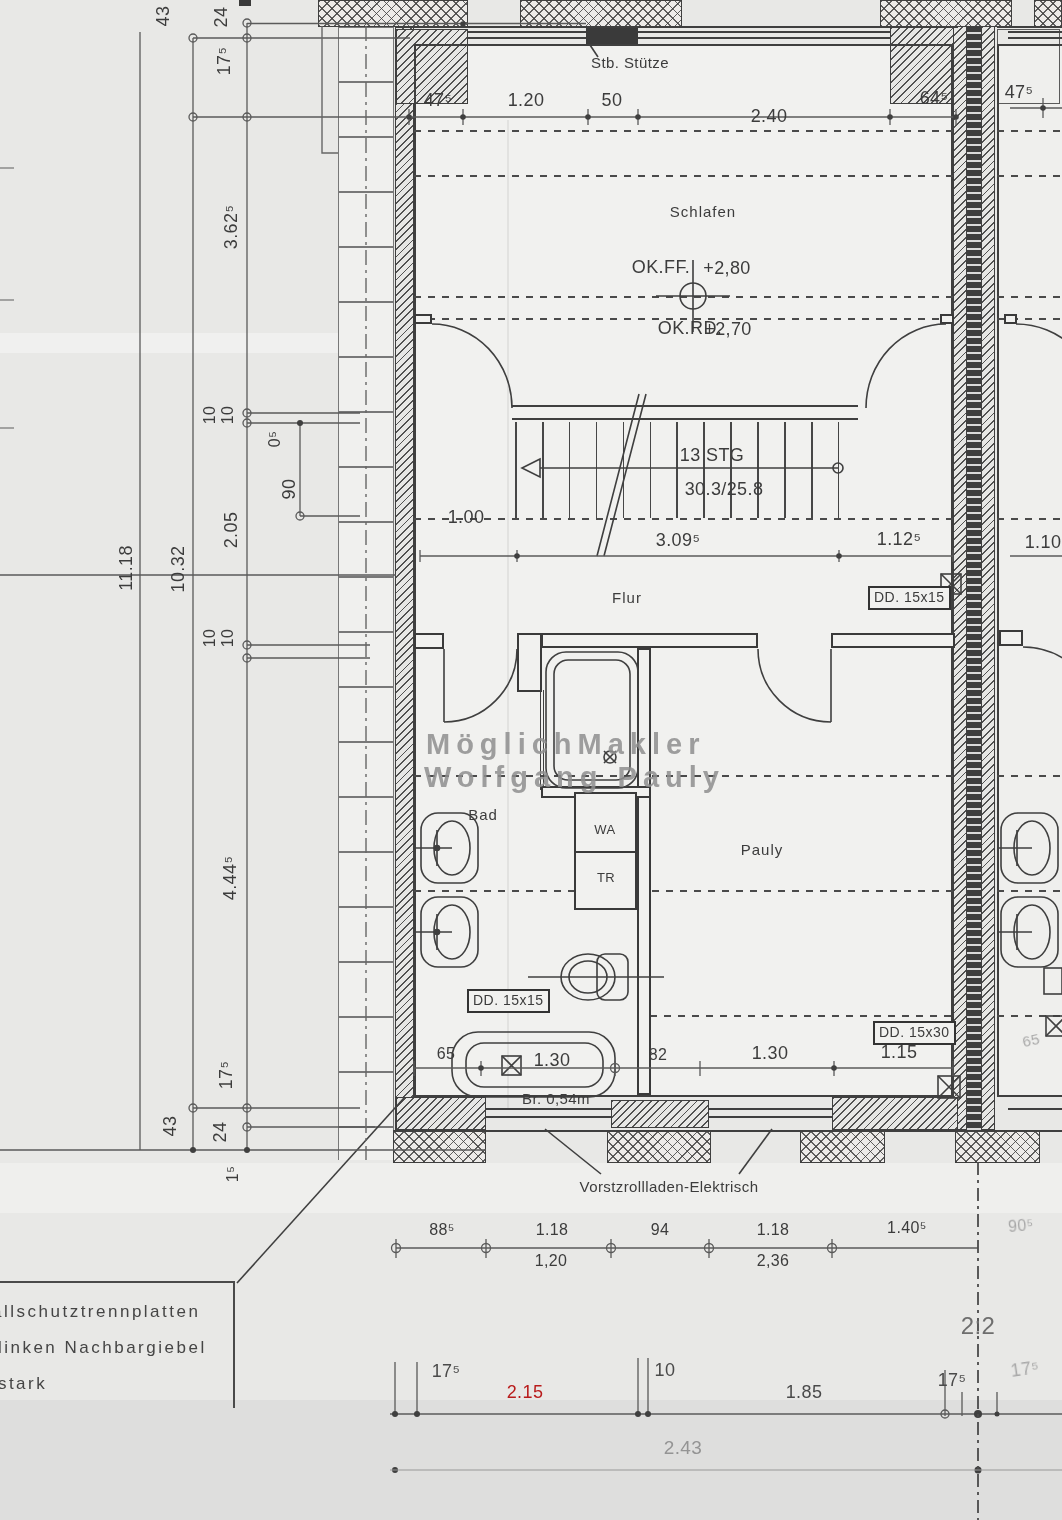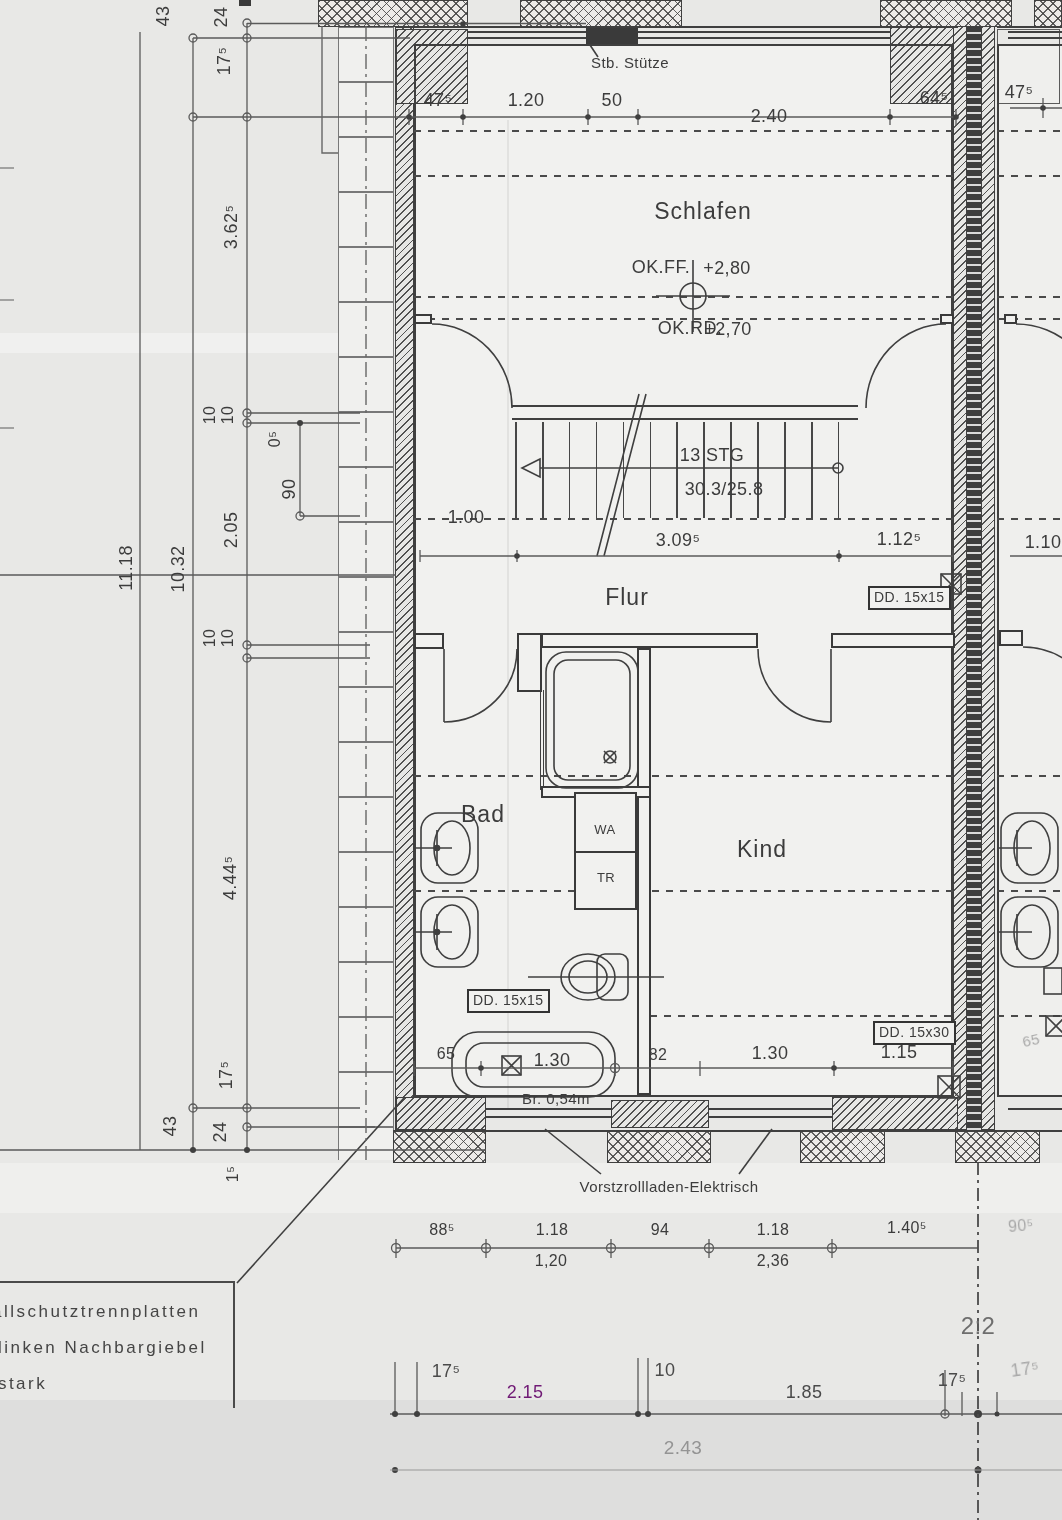--- a/index.html
+++ b/index.html
@@ -3,21 +3,21 @@
 <meta charset="utf-8">
 <style>
   *{box-sizing:border-box;margin:0;padding:0}
   html,body{background:#cfcfcd}
   #plan{position:relative;width:1062px;height:1520px;overflow:hidden;
         background:#e8e8e6;font-family:"Liberation Sans",sans-serif;color:#3c3c3c}
   .abs{position:absolute}
   
   .t{position:absolute;font-size:18px;line-height:1;white-space:nowrap;color:#3c3c3c;
      letter-spacing:.4px;transform:translate(-50%,-50%)}
-  .big{font-size:23px;letter-spacing:1px}
+  .big{font-size:15px;letter-spacing:1px}
   .sm{font-size:15px}
   .s13{font-size:13px}
   .s16{font-size:16px}
   .rot{transform:translate(-50%,-50%) rotate(-90deg)}
   .f1{color:#949494;filter:blur(.4px)}
   .f2{color:#a8a8a8;filter:blur(.6px)}
   
   .ln{position:absolute;background:#3f3f3f}
   .dl{position:absolute;height:2px;
       background:repeating-linear-gradient(90deg,#4a4a4a 0 7px,transparent 7px 14px)}
@@ -286,25 +286,27 @@
       <circle cx="395" cy="1470" r="3"></circle>
         <circle cx="978" cy="1470" r="3.5"></circle>
     </g>
     <path d="M390,1470 H1062" stroke="#979797" stroke-width="1.2" fill="none"></path>
     <path d="M978,1162 V1520" stroke="#4a4a4a" stroke-width="1.8" stroke-dasharray="13 5 3 5" fill="none"></path>
     <path d="M366,26 V1160" stroke="#666" stroke-width="1.4" stroke-dasharray="15 5 3 5" fill="none"></path>
     <path d="M322,26 V153 H338" stroke="#666" stroke-width="1.4" fill="none"></path>
     <path d="M0,168 H14 M0,300 H14 M0,428 H14" stroke="#8a8a8a" stroke-width="1.6" fill="none"></path>
   </svg>
 
+  <div class="wm" style="left:426px;top:728px">MöglichMakler</div>
+  <div class="wm" style="left:424px;top:761px">Wolfgang Pauly</div>
 
   <span class="t big" style="left:703px;top:211px">Schlafen</span>
   <span class="t big" style="left:627px;top:597px">Flur</span>
   <span class="t big" style="left:483px;top:814px">Bad</span>
-  <span class="t big" style="left:762px;top:849px">Kind</span>
+  <span class="t big" style="left:762px;top:849px">Pauly</span>
 
   <span class="t sm" style="left:630px;top:62px">Stb. Stütze</span>
   <span class="t" style="left:661px;top:267px">OK.FF.</span>
   <span class="t" style="left:727px;top:268px">+2,80</span>
   <span class="t" style="left:690px;top:328px">OK.RD.</span>
   <span class="t" style="left:728px;top:329px">+2,70</span>
   <span class="t" style="left:712px;top:455px">13  STG</span>
   <span class="t" style="left:724px;top:489px">30.3/25.8</span>
   <span class="t s13" style="left:605px;top:829px">WA</span>
   <span class="t s13" style="left:606px;top:877px">TR</span>
@@ -337,21 +339,21 @@
   <span class="t s16" style="left:442px;top:1230px">88⁵</span>
   <span class="t s16" style="left:552px;top:1230px">1.18</span>
   <span class="t s16" style="left:660px;top:1230px">94</span>
   <span class="t s16" style="left:773px;top:1230px">1.18</span>
   <span class="t s16" style="left:907px;top:1228px">1.40⁵</span>
   <span class="t s16" style="left:551px;top:1261px">1,20</span>
   <span class="t s16" style="left:773px;top:1261px">2,36</span>
   <span class="t s16 f2" style="left:1021px;top:1226px;transform:translate(-50%,-50%) rotate(-5deg)">90⁵</span>
 
   <span class="t" style="left:446px;top:1371px;color:#4a4a4a">17⁵</span>
-  <span class="t" style="left:525px;top:1392px;color:#701a75">2.15</span>
+  <span class="t" style="left:525px;top:1392px;color:#b91c1c">2.15</span>
   <span class="t" style="left:665px;top:1370px;color:#4a4a4a">10</span>
   <span class="t" style="left:804px;top:1392px;color:#4a4a4a">1.85</span>
   <span class="t" style="left:952px;top:1380px;color:#4a4a4a">17⁵</span>
   <span class="t f2" style="left:1025px;top:1369px;transform:translate(-50%,-50%) rotate(-8deg)">17⁵</span>
   <span class="t f1" style="left:683px;top:1447px;font-size:19px">2.43</span>
 
   <span class="t rot" style="left:163px;top:16px">43</span>
   <span class="t rot" style="left:221px;top:17px">24</span>
   <span class="t rot" style="left:224px;top:61px">17⁵</span>
   <span class="t rot" style="left:231px;top:227px">3.62⁵</span>

